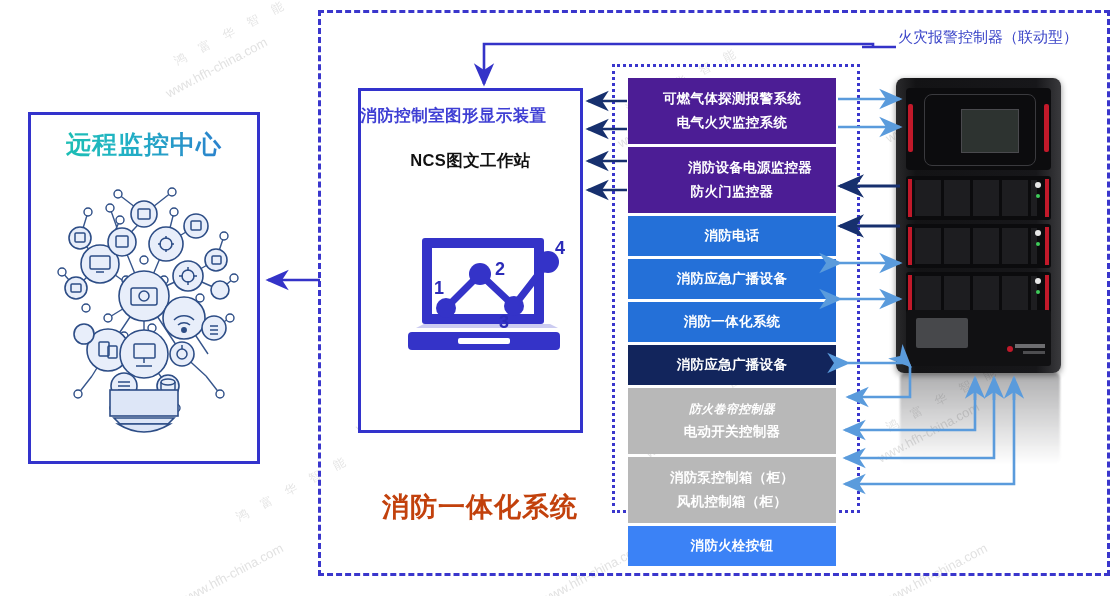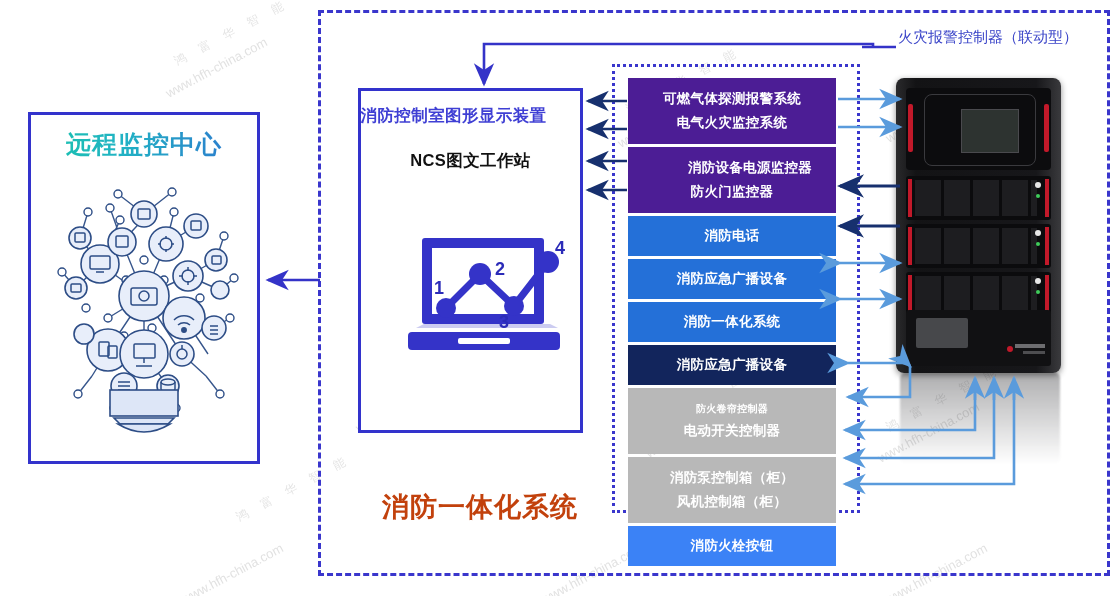--- a/index.html
+++ b/index.html
@@ -260,21 +260,21 @@
       <div class="bx blue one">
         <span class="" style="font-size: 13.5px;">消防应急广播设备</span>
       </div>
       <div class="bx blue one">
         <span class="" style="font-size: 13.5px;">消防一体化系统</span>
       </div>
       <div class="bx deep one">
         <span class="" style="font-size: 13.5px;">消防应急广播设备</span>
       </div>
       <div class="bx gray two">
-        <span class="l1" style="font-size: 10px;">防火卷帘控制器</span>
+        <span class="l1" style="font-size: 12px; font-style: italic;">防火卷帘控制器</span>
         <span class="" style="font-size: 13.5px;">电动开关控制器</span>
       </div>
       <div class="bx gray two">
         <span class="l1" style="font-size: 13.5px;">消防泵控制箱（柜）</span>
         <span class="" style="font-size: 13.5px;">风机控制箱（柜）</span>
       </div>
       <div class="bx lblue one">
         <span class="" style="font-size: 13.5px;">消防火栓按钮</span>
       </div>
     </div>

